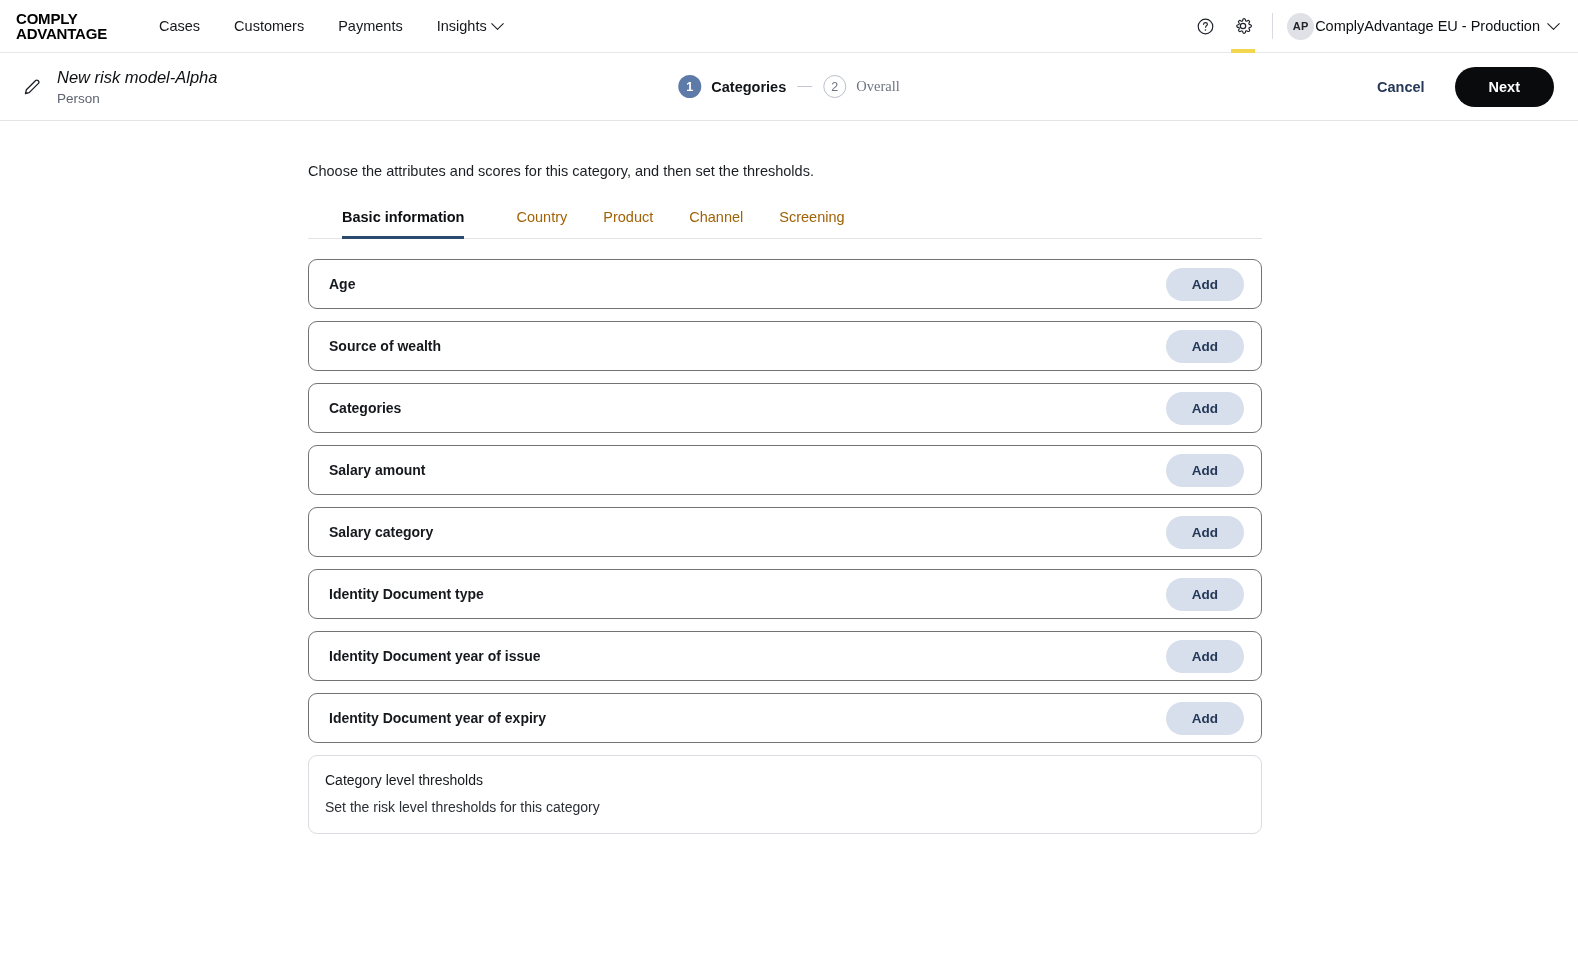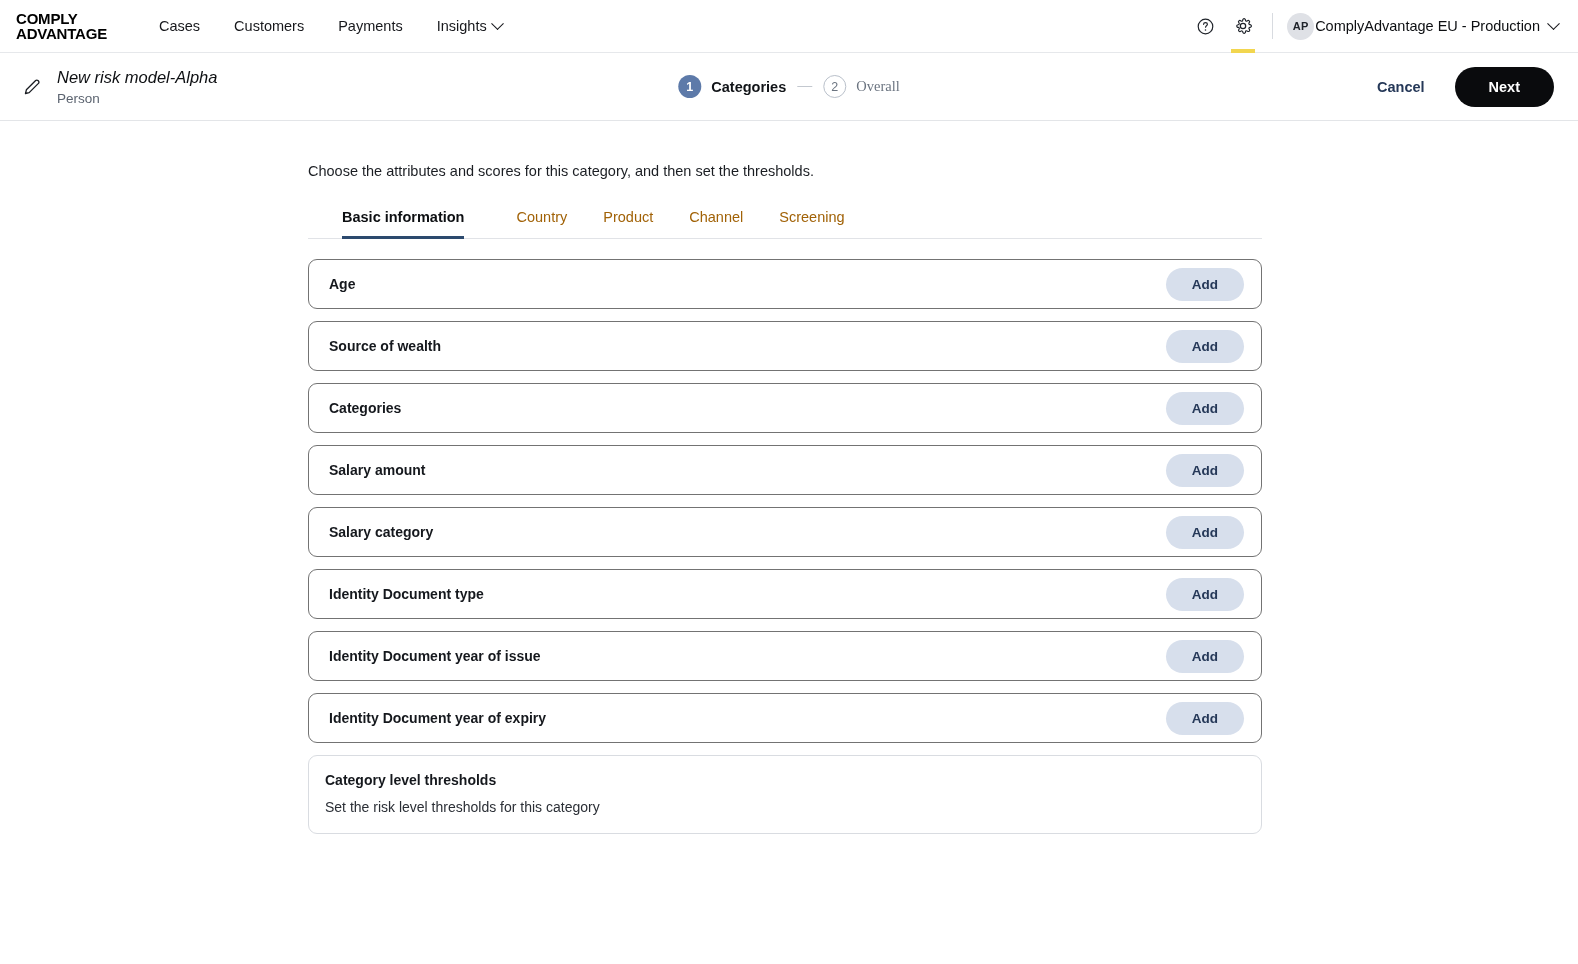--- a/index.html
+++ b/index.html
@@ -218,21 +218,21 @@
     cursor: pointer;
     font-family: inherit;
   }
 
   .threshold-card {
     border: 1px solid #d9dce1;
     border-radius: 9px;
     background: #fff;
     padding: 16px 16px 18px 16px;
   }
-  .threshold-title { font-size: 14px; font-weight: 700; color: #15181d; }
+  .threshold-title { font-size: 14px; font-weight: 400; color: #15181d; }
   .threshold-sub { font-size: 14px; color: #2b2f36; margin-top: 11px; }
 </style>
 </head>
 <body>
 
 <div class="topnav">
   <div class="logo">COMPLY
 ADVANTAGE</div>
 
   <div class="nav-links">

